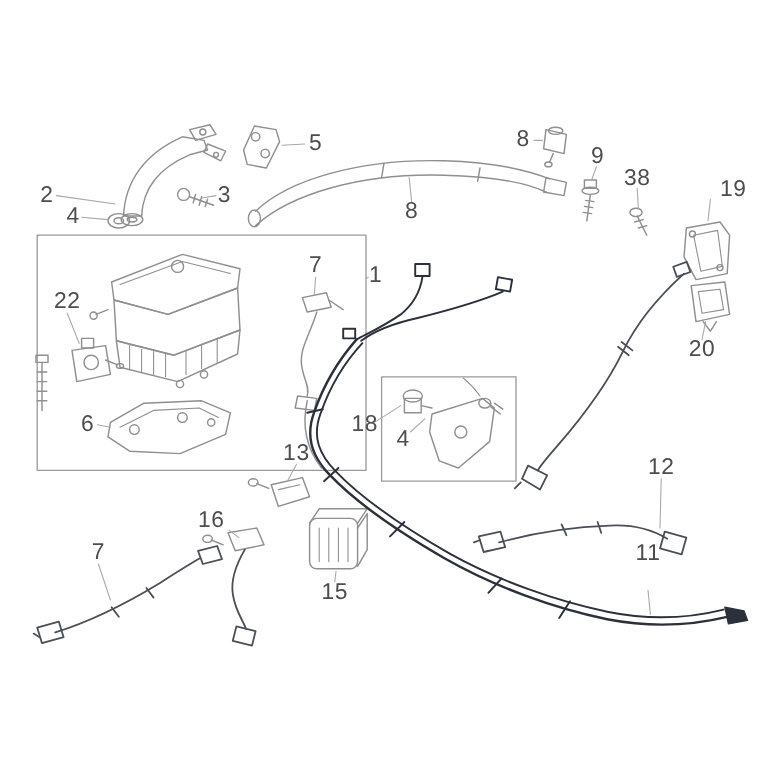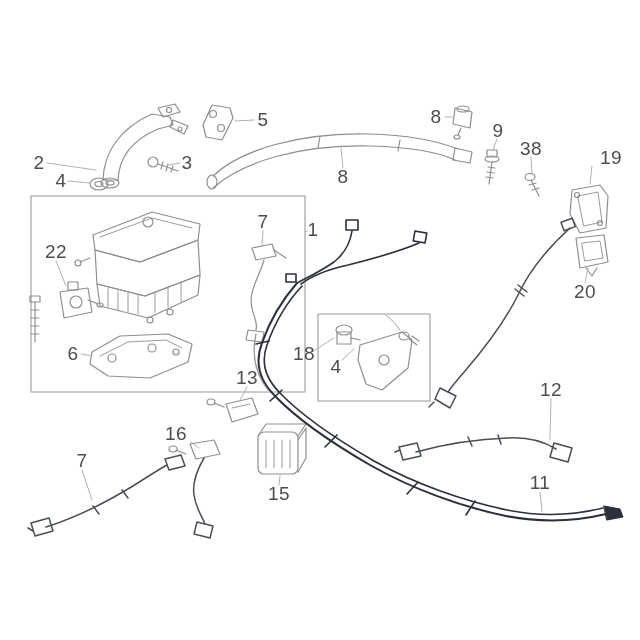--- a/index.html
+++ b/index.html
@@ -267,21 +267,21 @@
   <div class="callout" style="left:313px;top:230px">1</div>
   <div class="callout" style="left:39px;top:163px">2</div>
   <div class="callout" style="left:187px;top:163px">3</div>
   <div class="callout" style="left:61px;top:181px">4</div>
   <div class="callout" style="left:263px;top:120px">5</div>
   <div class="callout" style="left:73px;top:354px">6</div>
   <div class="callout" style="left:263px;top:222px">7</div>
   <div class="callout" style="left:343px;top:177px">8</div>
   <div class="callout" style="left:498px;top:131px">9</div>
   <div class="callout" style="left:436px;top:117px">8</div>
-  <div class="callout" style="left:540px;top:483px">11</div>
+  <div class="callout" style="left:540px;top:462px">11</div>
   <div class="callout" style="left:551px;top:390px">12</div>
   <div class="callout" style="left:82px;top:461px">7</div>
   <div class="callout" style="left:247px;top:378px">13</div>
   <div class="callout" style="left:279px;top:494px">15</div>
   <div class="callout" style="left:176px;top:434px">16</div>
   <div class="callout" style="left:336px;top:367px">4</div>
   <div class="callout" style="left:304px;top:354px">18</div>
   <div class="callout" style="left:611px;top:158px">19</div>
   <div class="callout" style="left:585px;top:292px">20</div>
   <div class="callout" style="left:531px;top:149px">38</div>

